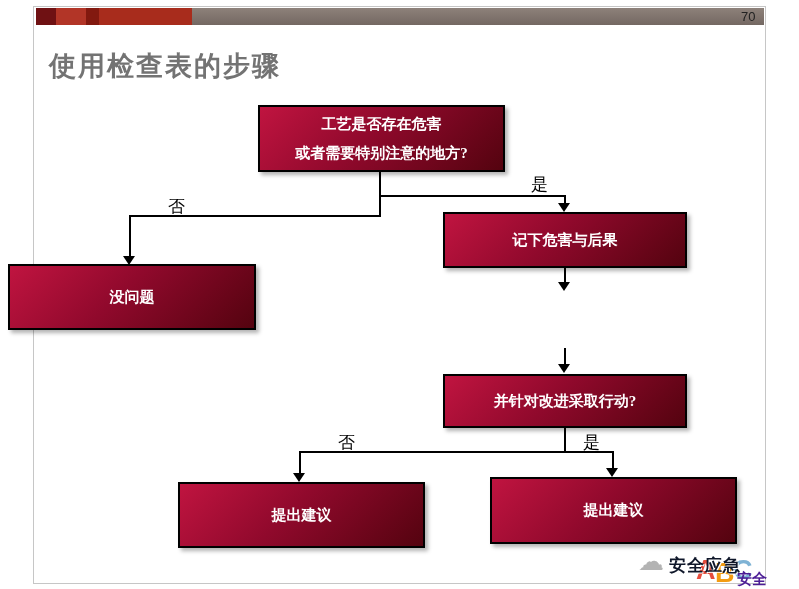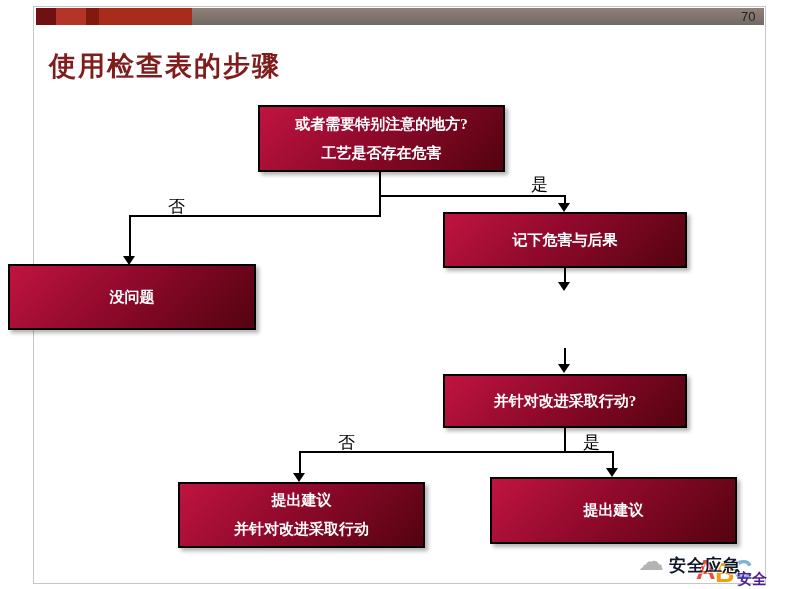--- a/index.html
+++ b/index.html
@@ -16,21 +16,21 @@
   .seg2{left:56px;width:30px;background:#b23527;}
   .seg3{left:86px;width:13px;background:#82190f;}
   .seg4{left:99px;width:93px;background:#a82c1c;}
   .seg5{left:192px;width:572px;background:linear-gradient(#8d817a,#746862);}
   .page-number{
     position:absolute;left:741px;top:9px;font-size:13px;color:#222;
     font-family:"Liberation Sans","DejaVu Sans",sans-serif;z-index:2;
   }
   .slide-title{
     position:absolute;left:49px;top:48px;font-size:27px;font-weight:bold;
-    color:#7f1d1d;letter-spacing:2px;z-index:1;white-space:nowrap;
+    color:#737373;letter-spacing:2px;z-index:1;white-space:nowrap;
   }
   .flow-box{
     position:absolute;box-sizing:border-box;border:2px solid #000;
     background:linear-gradient(135deg,#c01440 0%,#90092c 45%,#54030f 100%);
     color:#ffffff;display:flex;flex-direction:column;align-items:center;
     justify-content:center;text-align:center;font-weight:bold;font-size:15px;
     line-height:29px;z-index:2;box-shadow:3px 3px 4px rgba(0,0,0,0.30);
   }
   .box-q1{left:258px;top:105px;width:247px;height:67px;}
   .box-nop{left:8px;top:264px;width:248px;height:66px;}
@@ -113,40 +113,39 @@
   <div class="arrow-down a-bl"></div>
   <div class="line l-vbr"></div>
   <div class="arrow-down a-br"></div>
 
   <div class="branch-label lbl-no-top">否</div>
   <div class="branch-label lbl-yes-top">是</div>
   <div class="branch-label lbl-no-bottom">否</div>
   <div class="branch-label lbl-yes-bottom">是</div>
 
   <div class="flow-box box-q1">
+    <span>工艺是否存在危害</span>
     <span>或者需要特别注意的地方?</span>
-    <span>工艺是否存在危害</span>
   </div>
 
   <div class="flow-box box-rec">
     <span>记下危害与后果</span>
   </div>
 
   <div class="flow-box box-nop">
     <span>没问题</span>
   </div>
 
 
   <div class="flow-box box-enough">
     <span>并针对改进采取行动?</span>
   </div>
 
   <div class="flow-box box-sa">
     <span>提出建议</span>
-    <span>并针对改进采取行动</span>
   </div>
 
   <div class="flow-box box-s">
     <span>提出建议</span>
   </div>
 
   <div class="watermark">
     <span class="wm-cloud">☁</span>
     <span class="wm-letter wm-a">A</span>
     <span class="wm-letter wm-b">B</span>

